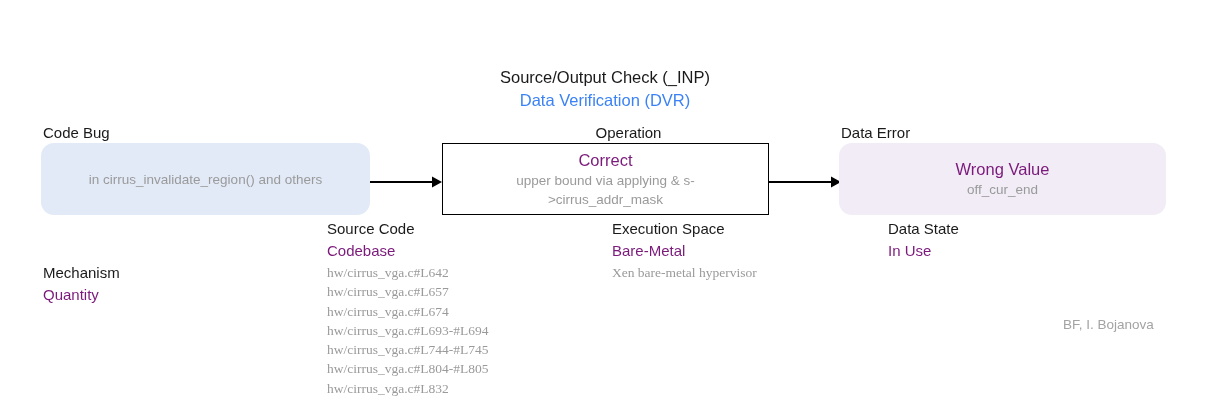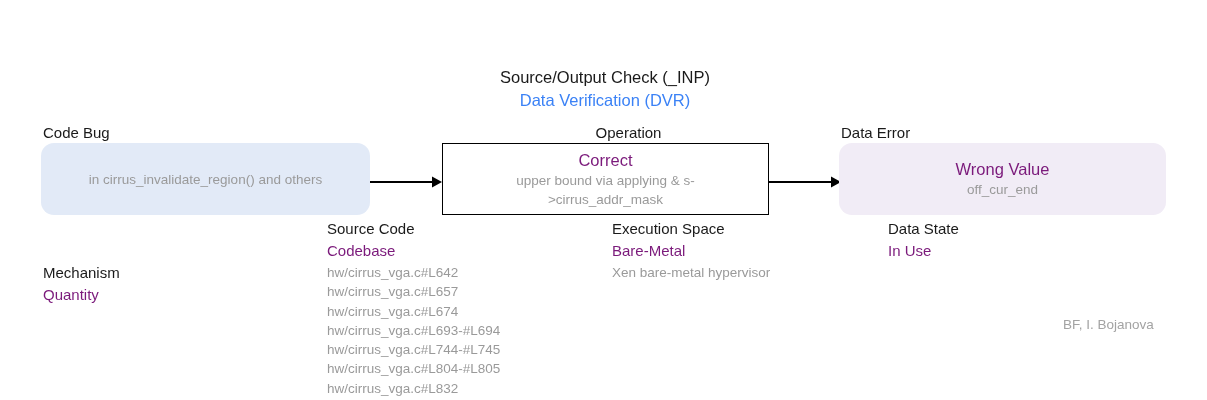--- a/index.html
+++ b/index.html
@@ -117,20 +117,21 @@
     font-size: 13.5px;
     color: #9a9a9a;
     line-height: 19.3px;
     white-space: nowrap;
   }
   .attr-list {
     margin-top: 2px;
   }
   .attr-list .attr-note {
     display: block;
+    font-family: Liberation Serif, serif;
   }
 
   
   .credit {
     position: absolute;
     left: 1063px;
     top: 316px;
     font-size: 13.5px;
     color: #a3a3a3;
     line-height: 18px;

